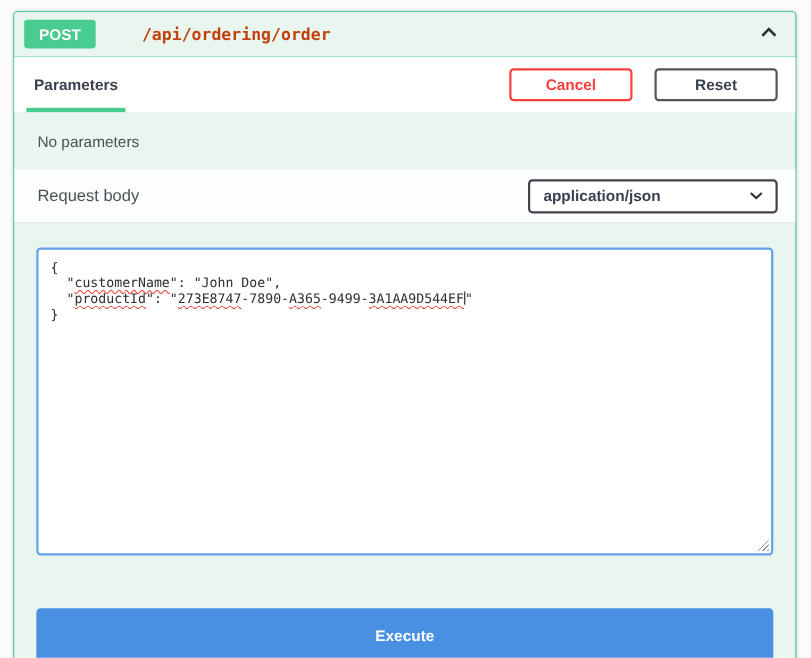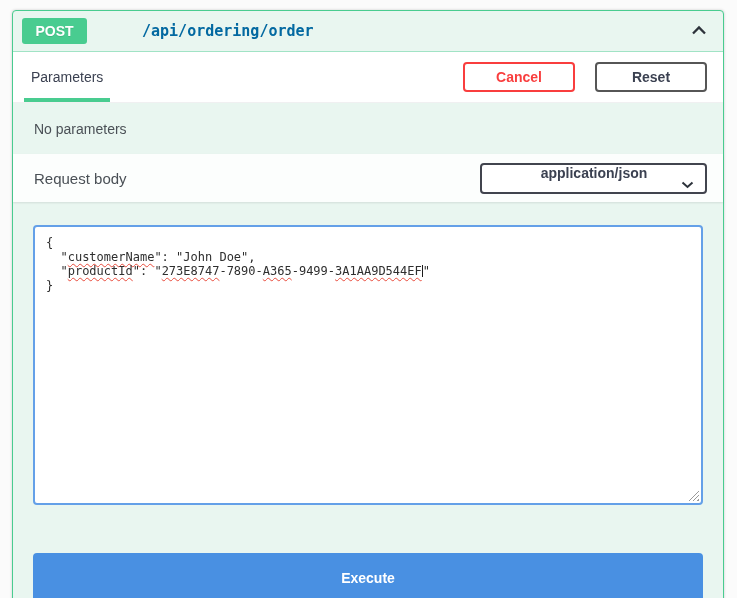--- a/index.html
+++ b/index.html
@@ -18,33 +18,33 @@
   .summary {
     display:flex; align-items:center; padding:7px 14px 7px 9px;
     border-bottom:1px solid rgba(73,204,144,.45); cursor:pointer;gap:42px;
   }
   .method-badge {
     background:#49cc90; color:#fff; font-weight:bold; font-size:14px;
     width:65px; text-align:center; padding:5px 0; border-radius:3px;
     text-shadow:0 1px 0 rgba(0,0,0,.1);
   }
   .path {
-    margin-left:13px; font-family:"DejaVu Sans Mono", monospace;
-    font-weight:bold; font-size:15px; color:#0369a1;
+    margin-left:0; font-family:"DejaVu Sans Mono", monospace;
+    font-weight:bold; font-size:15px; color:#c2410c;
   }
   .collapse-btn { margin-left:auto; padding:4px 2px; display:flex; }
   
   .tab-bar {
     background:#fff; display:flex; align-items:center;
     height:51px; padding:0 16px 0 11px;
     border-bottom:1px solid rgba(59,65,81,.08);
   }
   .tab {
     height:100%; display:flex; align-items:center; padding:4px 7px 0;
-    font-weight:normal; font-size:14px; color:#3b4151;
+    font-weight:bold; font-size:14px; color:#3b4151;
     border-bottom:4px solid #49cc90; cursor:pointer;
   }
   .tab-actions { margin-left:auto; display:flex; gap:20px; }
   .btn {
     width:112px; height:30px; border-radius:4px; font-weight:bold;
     font-size:14px; font-family:inherit; display:flex; align-items:center;
     justify-content:center; cursor:pointer; background:#fff;
   }
   .btn-cancel { border:2px solid #f93e3e; color:#f93e3e; }
   .btn-reset  { border:2px solid #565656; color:#3b4151; }
@@ -54,21 +54,21 @@
   .section-header {
     background:rgba(255,255,255,.85); height:48px; display:flex;
     align-items:center; padding:0 16px 0 21px;
     box-shadow:0 1px 2px rgba(0,0,0,.1);
   }
   .section-title { font-size:15px; color:#4a5056; }
   .content-type {
     margin-left:auto; width:227px; height:31px; background:#fff;
     border:2px solid #41444e; border-radius:4px; display:flex;
     align-items:center; padding:0 11px 0 12px; font-weight:bold;
-    font-size:14px; color:#3b4151; cursor:pointer;flex-direction:column;
+    font-size:14px; color:#3b4151; cursor:pointer;
   }
   .content-type .chev { margin-left:auto; display:flex; }
   
   .editor-wrap { padding:23px 20px 0; }
   .editor {
     position:relative; height:280px; background:#fff;
     border:2px solid #64a0e8; border-radius:4px; padding:9px 11px;
     font-family:"DejaVu Sans Mono", monospace; font-size:12px;
     line-height:14px; color:#2e2e2e; overflow:hidden; cursor:text;
   }

